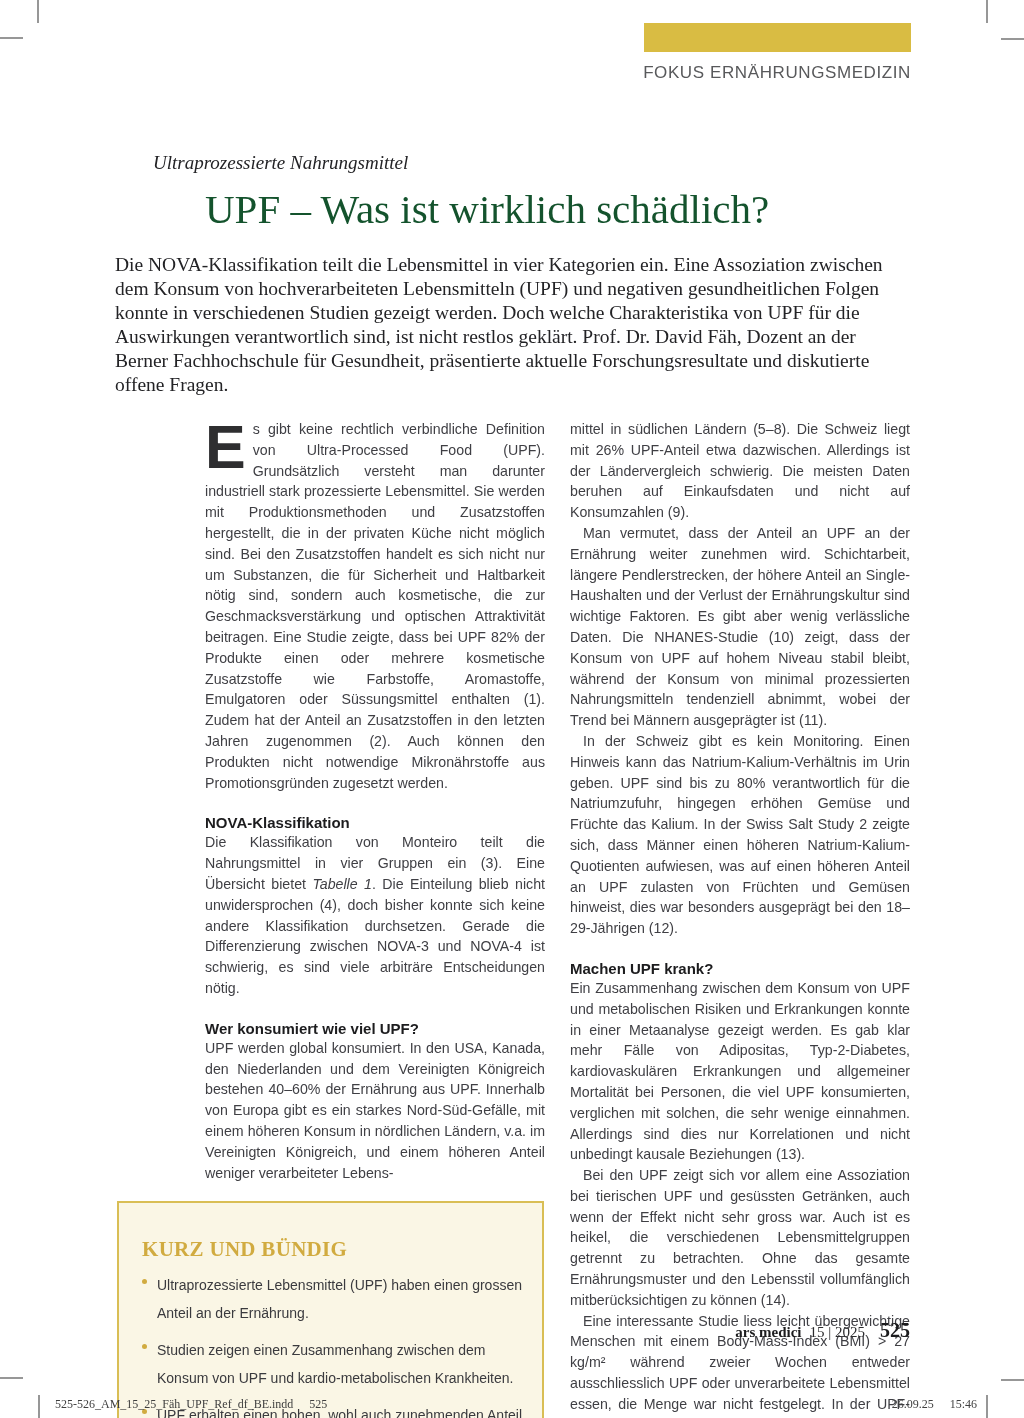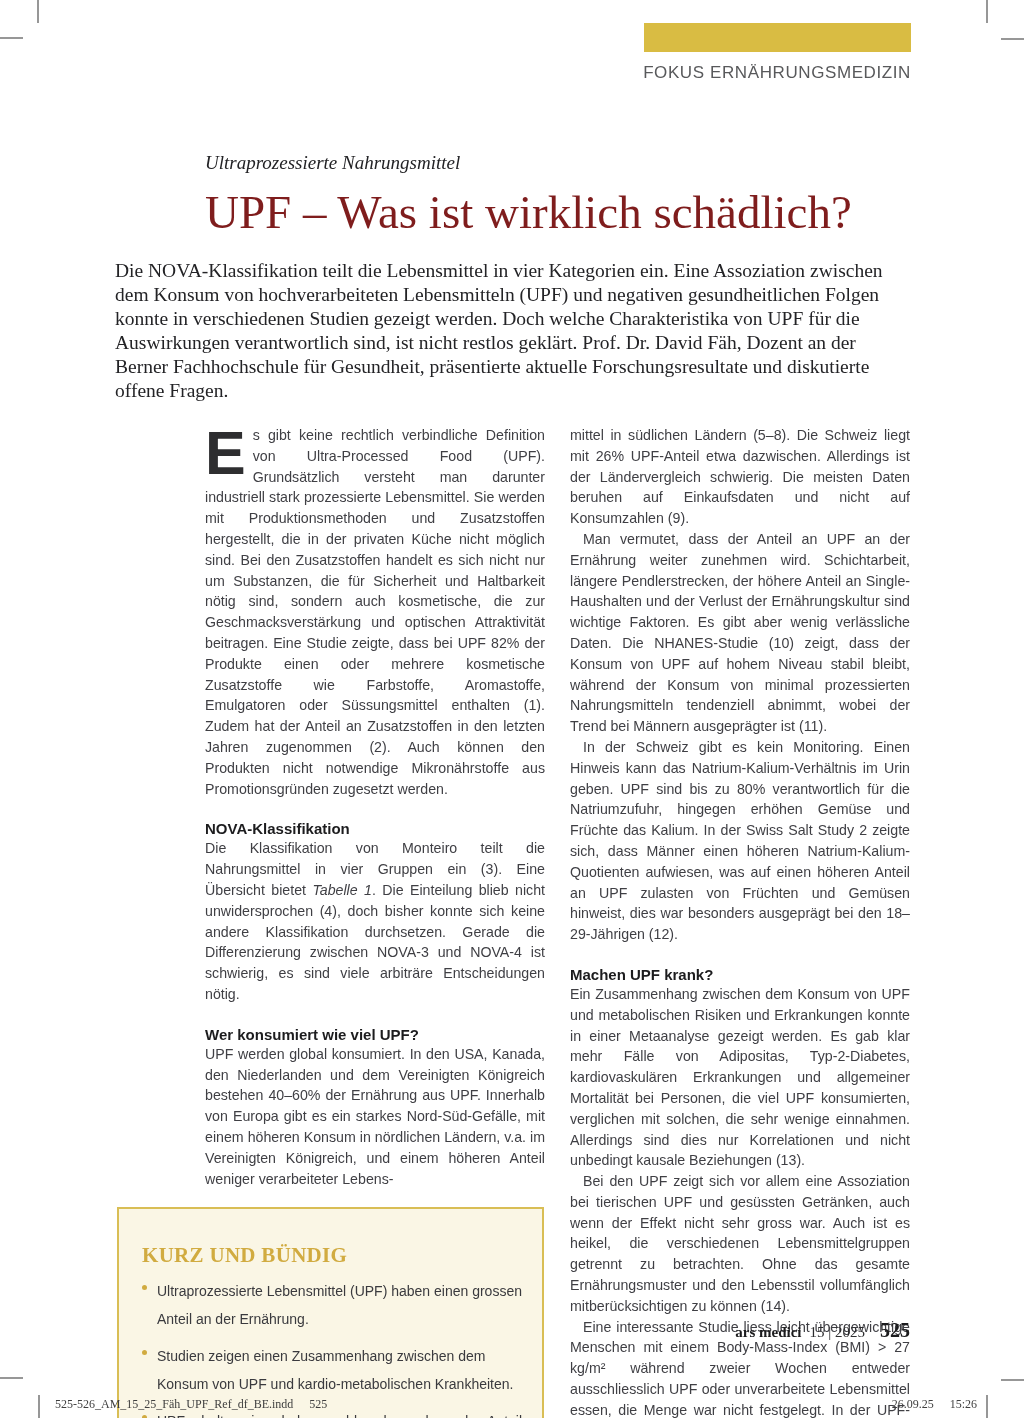--- a/index.html
+++ b/index.html
@@ -31,32 +31,32 @@
     color: #58595b;
   }
 
   
   main {
     position: absolute;
     left: 115px; top: 152px;
     width: 796px;
   }
   .kicker {
-    margin-left: 90px;
+    margin-left: 38px;
     font-family: "Liberation Serif", serif;
     font-style: italic;
     font-size: 19px;
     color: #232326;
   }
   .title {
     margin: 11px 0 0 90px;
     font-family: "Liberation Serif", serif;
     font-weight: 500;
-    font-size: 47px;
-    color: #7f1d1d;
+    font-size: 41px;
+    color: #14532d;
   }
   .lead {
     margin-top: 20px;
     width: 796px;
     font-family: "Liberation Serif", serif;
     font-size: 19.5px;
     line-height: 24px;
     color: #232326;
   }
   .columns {
@@ -220,16 +220,16 @@
   <footer class="page-footer">
     <span class="journal">ars medici</span>
     <span class="issue">15 | 2025</span>
     <span class="pagenum">525</span>
   </footer>
 
   <div class="slug left">
     <span>525-526_AM_15_25_Fäh_UPF_Ref_df_BE.indd</span><span>525</span>
   </div>
   <div class="slug right">
-    <span>26.09.25</span><span>15:26</span>
+    <span>26.09.25</span><span>15:46</span>
   </div>
 
 </div>
 
 </body></html>

